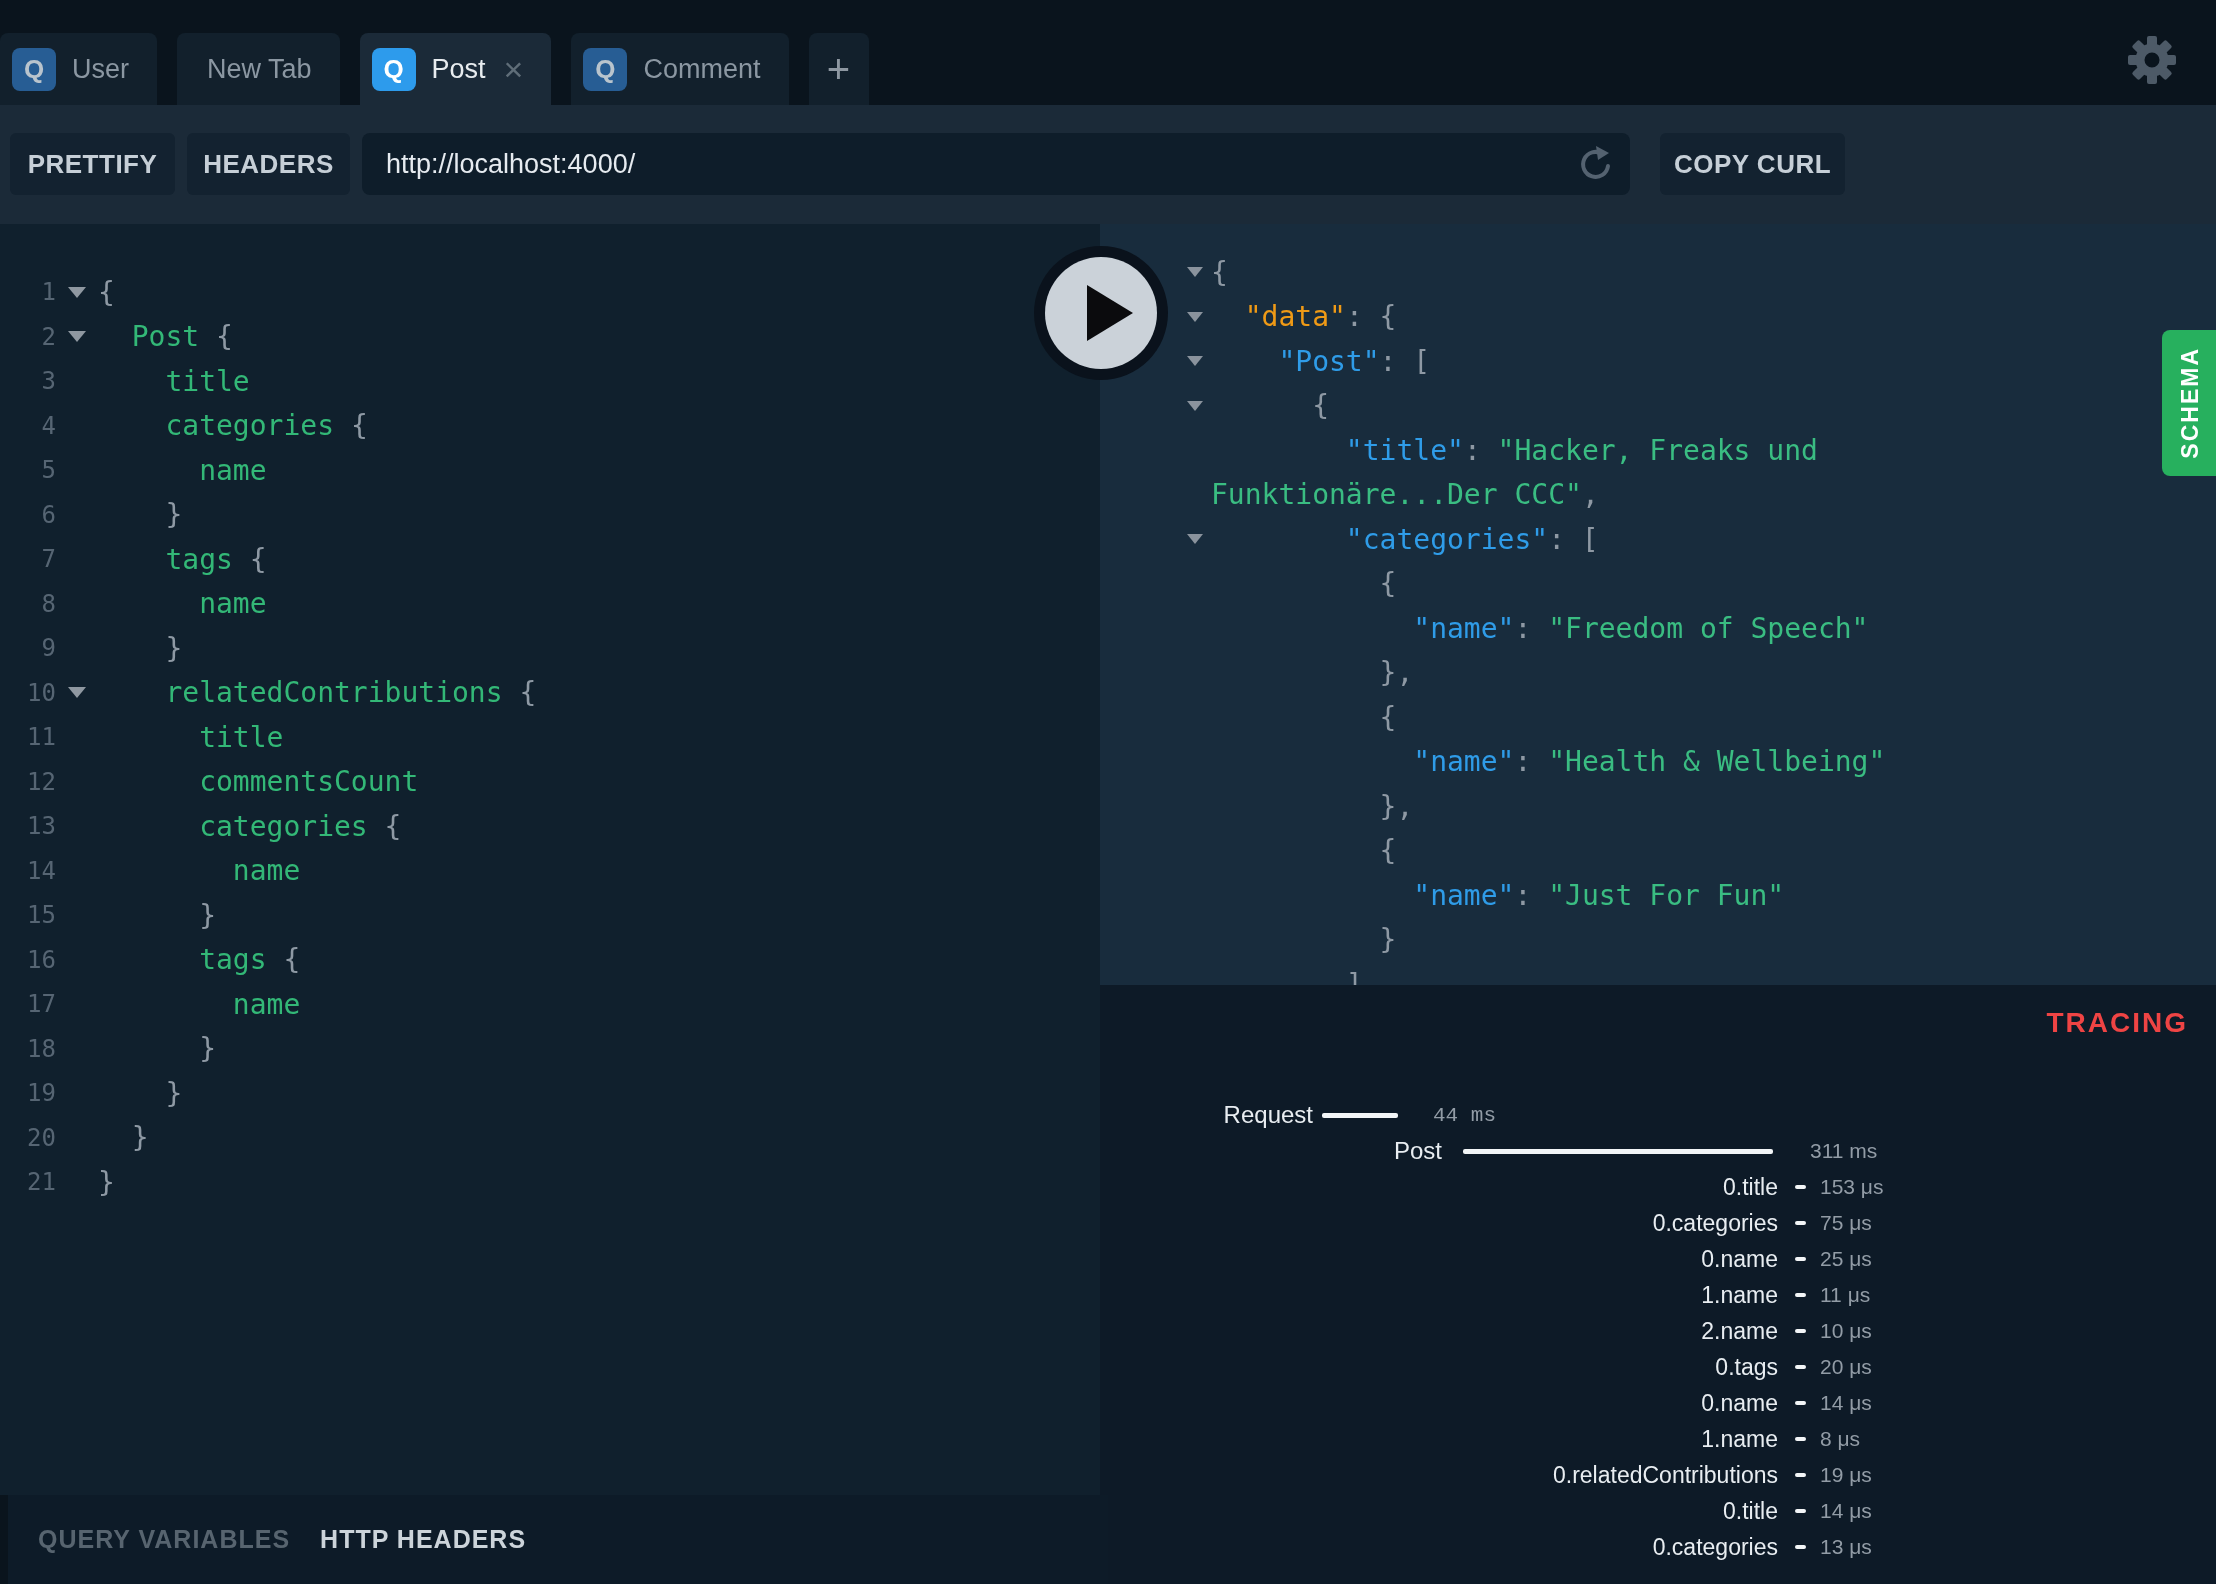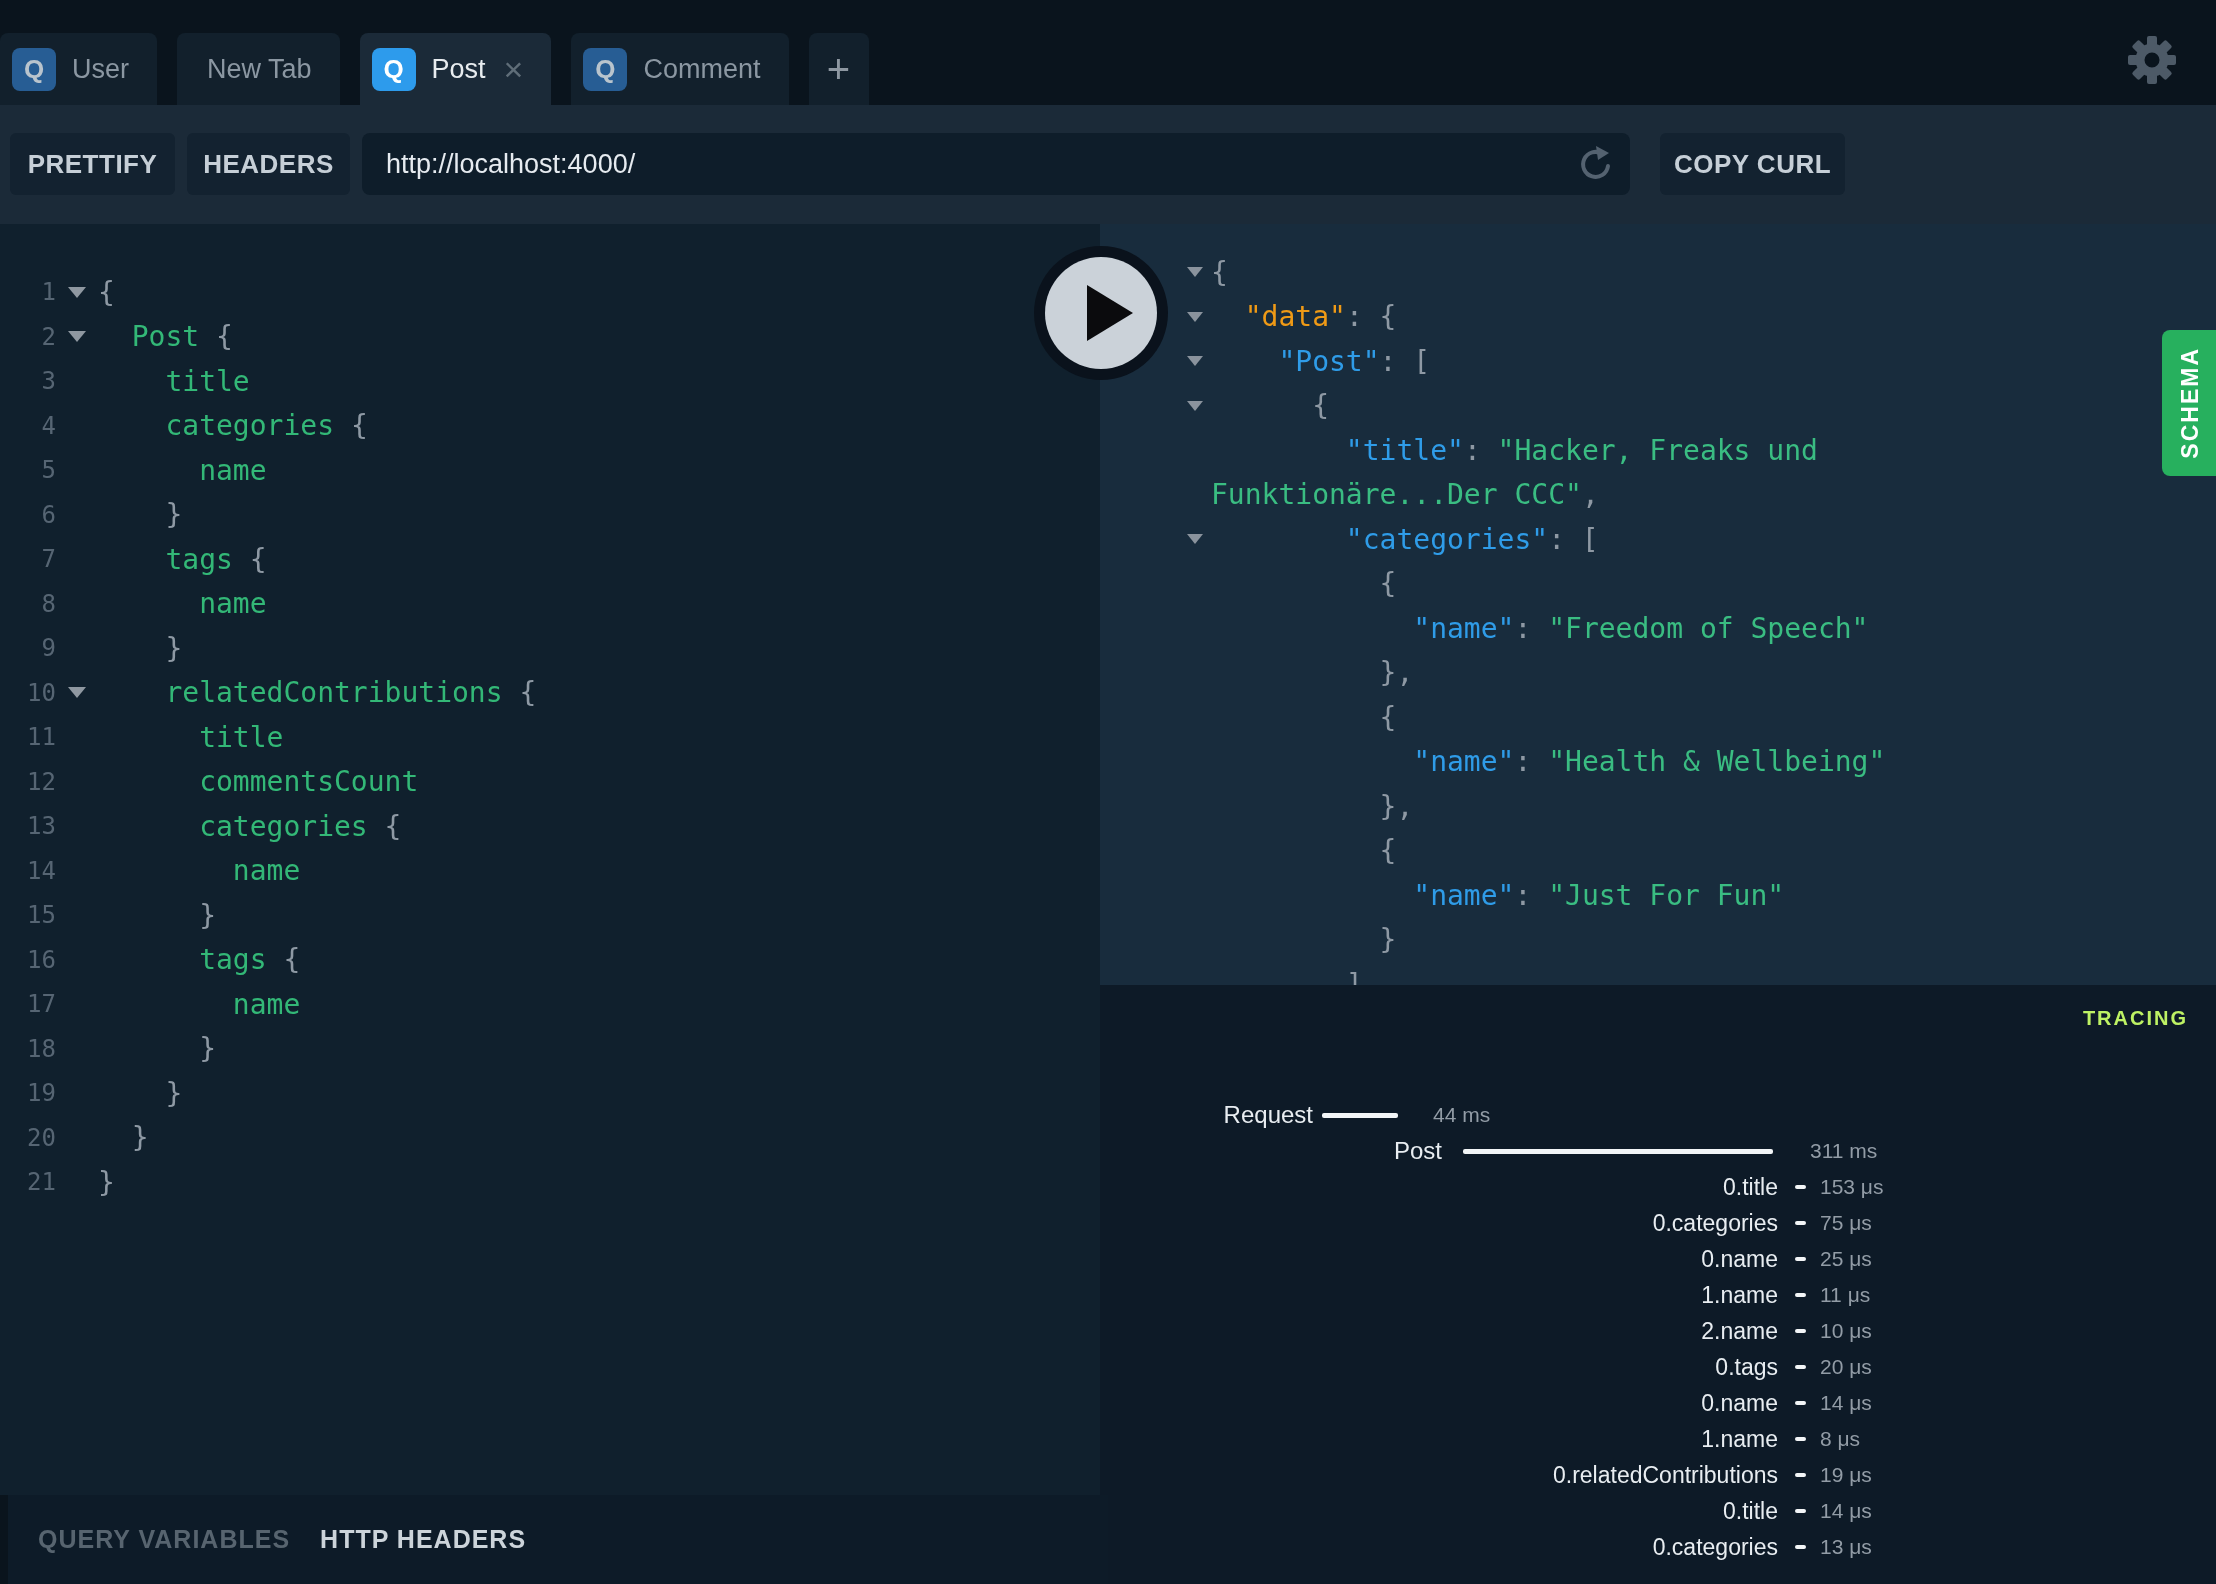--- a/index.html
+++ b/index.html
@@ -68,22 +68,22 @@
   
   .schema-tab { position:absolute; left:2162px; top:330px; width:56px; height:146px;
     background:#27b05e; border-radius:8px 0 0 8px; display:flex; align-items:center;
     justify-content:center; cursor:pointer; }
   .schema-tab span { writing-mode:vertical-rl; transform:rotate(180deg); color:#ffffff;
     font-weight:bold; font-size:23px; letter-spacing:2px; }
 
   
   .tracing { position:absolute; left:1100px; top:985px; width:1116px; height:599px;
     background:#0d1a27; overflow:hidden; }
-  .tracing-title { position:absolute; top:22px; right:28px; font-size:20px; font-weight:bold;
-    color:#bef264; letter-spacing:2px;margin-left:36px; }
+  .tracing-title { position:absolute; top:22px; right:28px; font-size:28px; font-weight:bold;
+    color:#ef4444; letter-spacing:2px;margin-left:36px; }
   .trace-rows { position:absolute; left:0; top:112px; width:1116px; }
   .trace-row { height:36px; display:flex; align-items:center; }
   .t-label { text-align:right; font-size:23px; color:#e8edf1; white-space:nowrap; flex:none; }
   .trace-row.t-big .t-label { font-size:24px; }
   .t-bar { background:#f2f5f7; border-radius:2px; flex:none; }
   .t-val { font-size:21px; color:#929ca6; white-space:nowrap; flex:none; }
 
   
   .footer { position:absolute; left:0; top:1495px; width:1100px; height:89px; background:#0d1b28;
     display:flex; align-items:center; padding-left:30px; gap:30px;margin-left:8px; }
@@ -359,21 +359,21 @@
 <div class="schema-tab">
   <span>SCHEMA</span>
 </div>
 
 <div class="tracing">
   <div class="tracing-title">TRACING</div>
   <div class="trace-rows">
       <div class="trace-row t-big">
         <span class="t-label" style="width: 213px;">Request</span>
         <span class="t-bar" style="margin-left: 9px; width: 76px; height: 5px;"></span>
-        <span class="t-val" style="margin-left: 35px;">44 ms</span>
+        <span class="t-val" style="margin-left: 35px; font-family: Liberation Mono, monospace;">44 ms</span>
       </div>
       <div class="trace-row t-big">
         <span class="t-label" style="width: 342px;">Post</span>
         <span class="t-bar" style="margin-left: 21px; width: 310px; height: 5px;"></span>
         <span class="t-val" style="margin-left: 37px;">311 ms</span>
       </div>
       <div class="trace-row">
         <span class="t-label" style="width: 678px;">0.title</span>
         <span class="t-bar" style="margin-left: 17px; width: 11px; height: 4px;"></span>
         <span class="t-val" style="margin-left: 14px;">153 μs</span>

